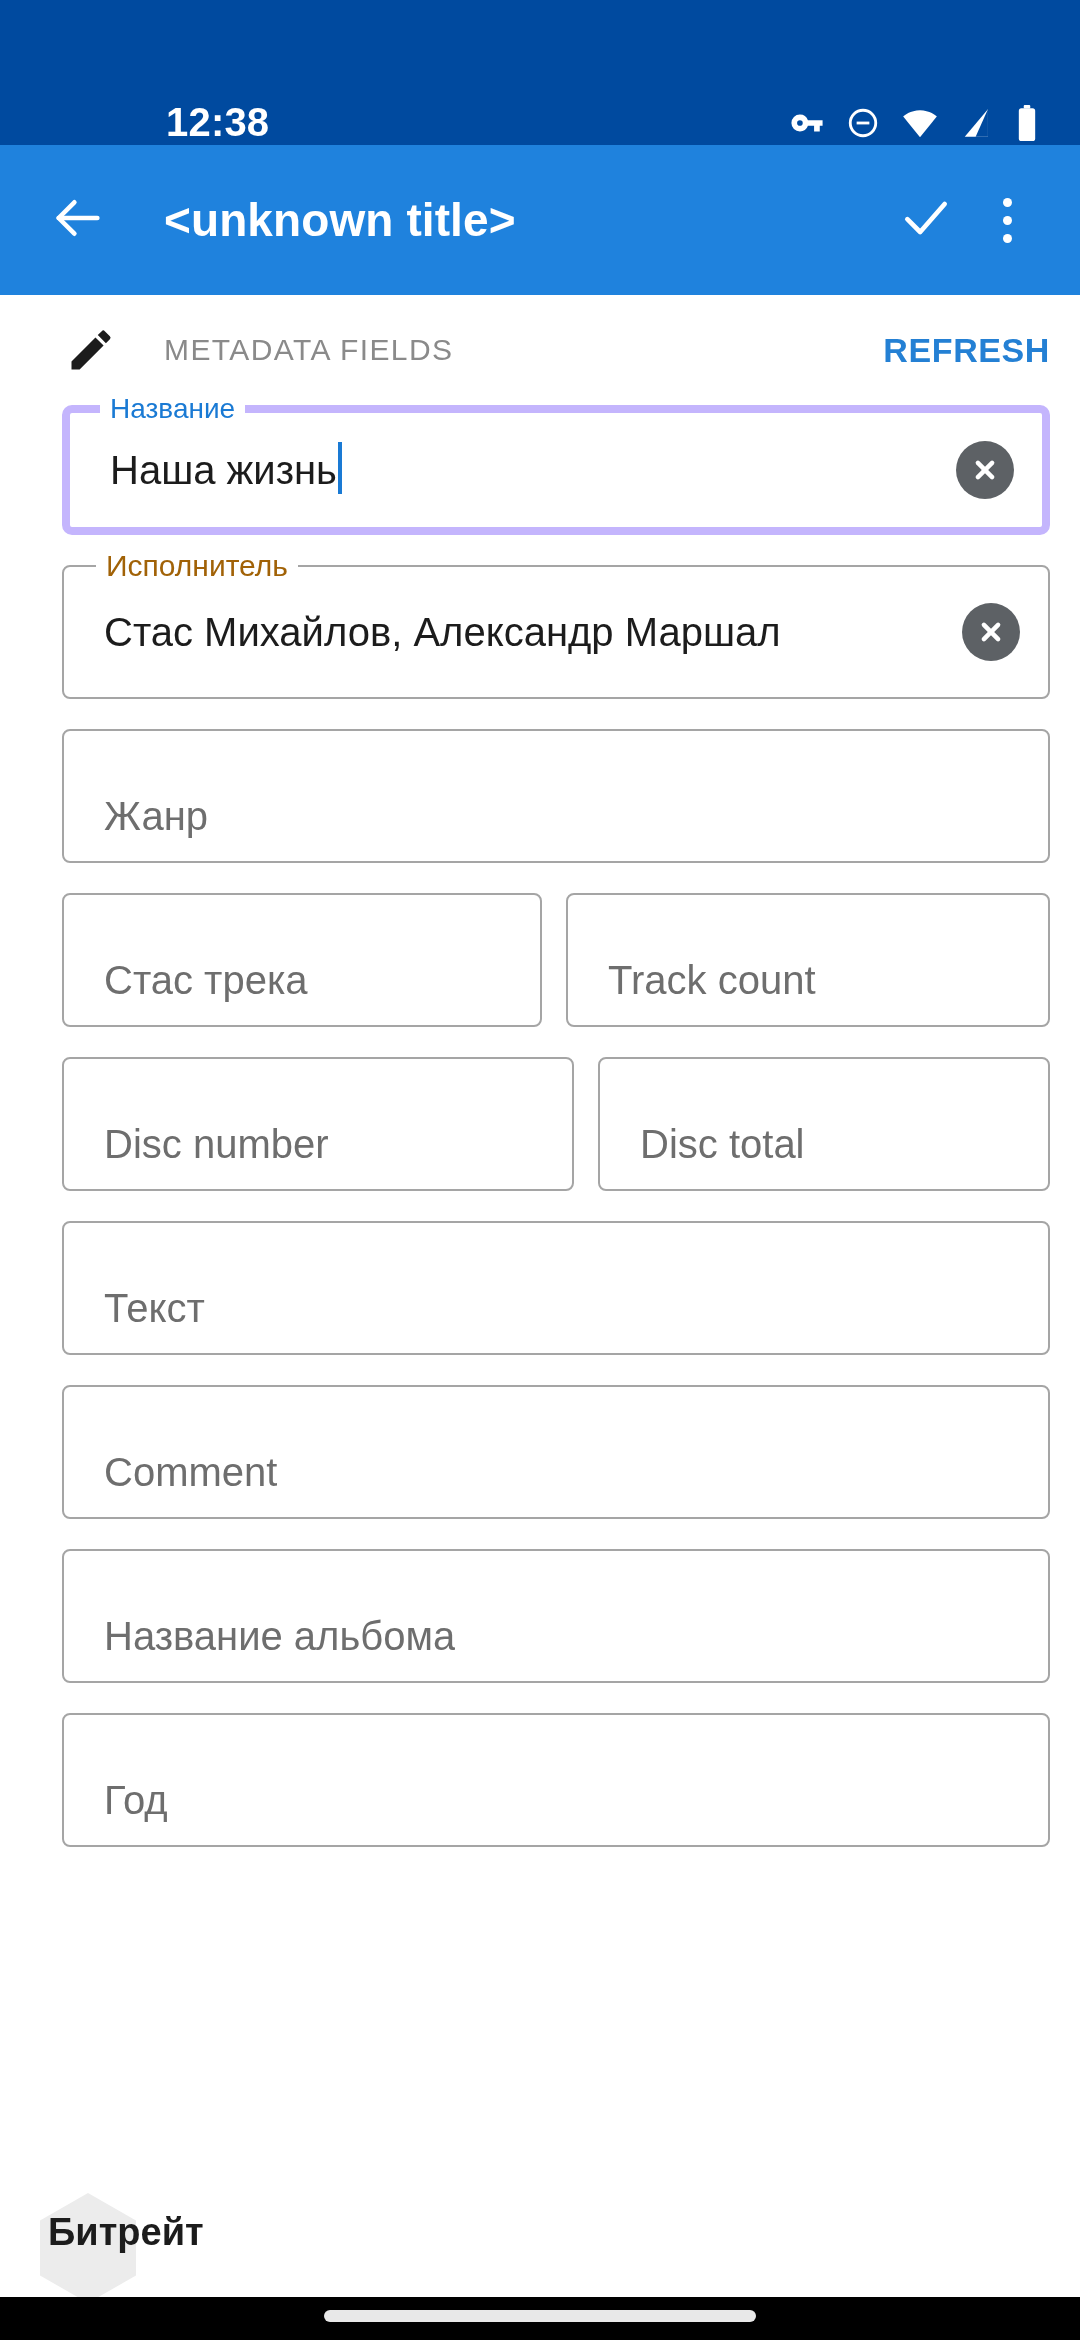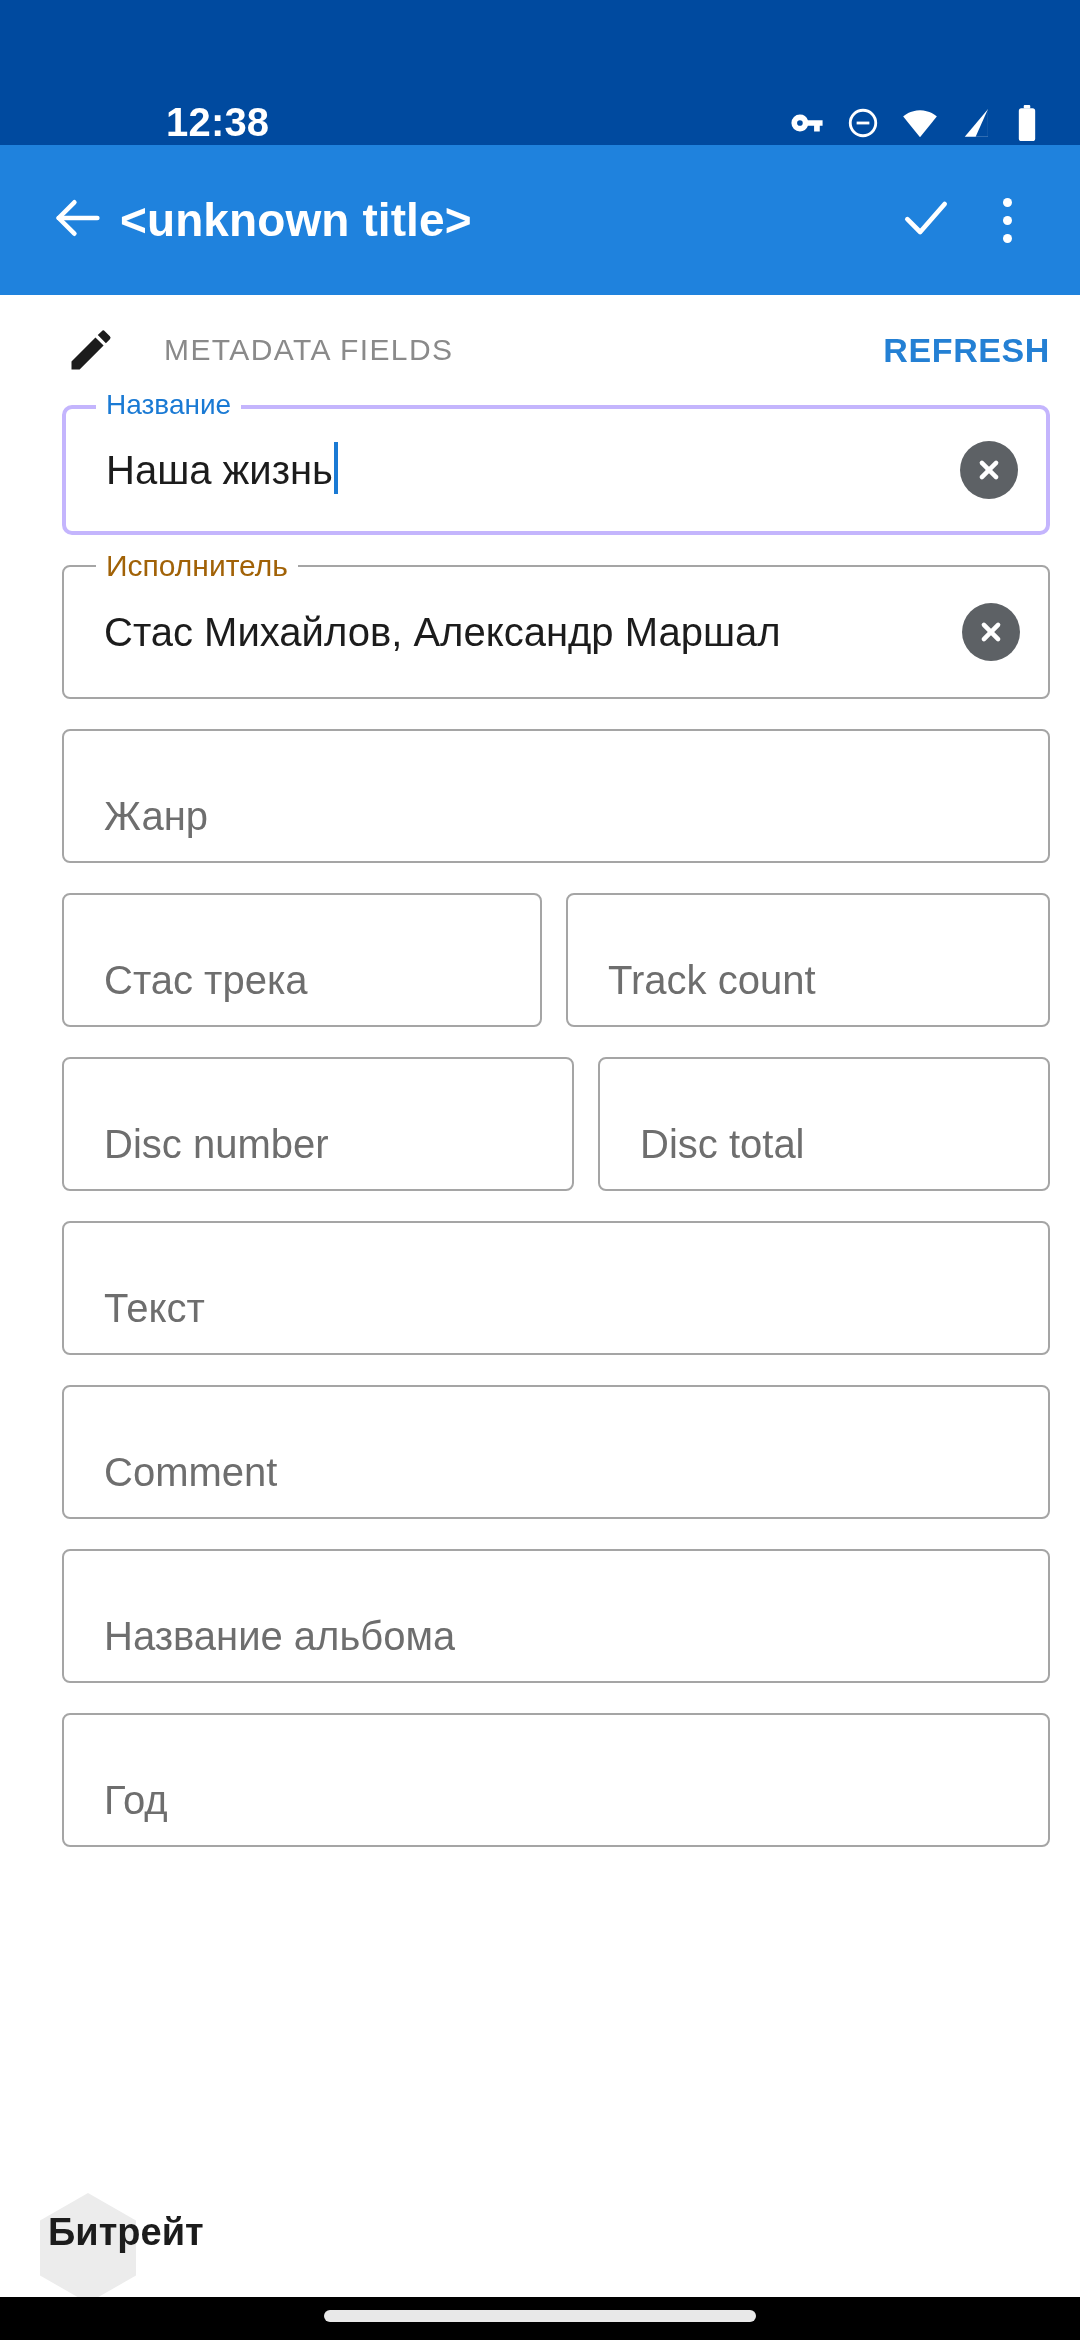--- a/index.html
+++ b/index.html
@@ -30,21 +30,21 @@
   
   .app-bar {
     position:absolute; top:145px; left:0; width:1080px; height:150px;
     background:#1f82dd;
     display:flex; align-items:center;
     padding:0 36px;
   }
   .ab-back { width:84px; height:84px; display:flex; align-items:center; justify-content:center; flex:0 0 auto; }
   .ab-title {
     color:#ffffff; font-size:46px; font-weight:700;
-    white-space:nowrap;
+    margin-left:44px; white-space:nowrap;
     letter-spacing:0.1px;
   }
   .ab-spacer { flex:1 1 auto; }
   .ab-action { width:88px; height:88px; display:flex; align-items:center; justify-content:center; flex:0 0 auto; }
   .ab-more { width:74px; height:88px; display:flex; align-items:center; justify-content:center; flex:0 0 auto; }
   .dot { width:9px; height:9px; border-radius:50%; background:#fff; display:block; }
   .dots { display:flex; flex-direction:column; gap:9px; align-items:center; }
 
   
   .content {
@@ -75,21 +75,21 @@
     position:relative; flex:1 1 auto;
     height:120px;
     border:2px solid #a5a5a5;
     border-radius:8px;
     margin-bottom:30px;
     display:flex; align-items:center;
     padding:0 40px;
     background:#fff;
   }
   .field.focused {
-    border:4px solid #c4b5fd;
+    border:8px solid #c4b5fd;
     border-radius:10px;
     height:130px;
   }
   .field.tall { height:134px; }
 
   .fl-label {
     position:absolute; top:-17px; left:32px;
     background:#ffffff; padding:0 10px;
     font-size:30px; color:#a16207; line-height:32px;
     white-space:nowrap;

